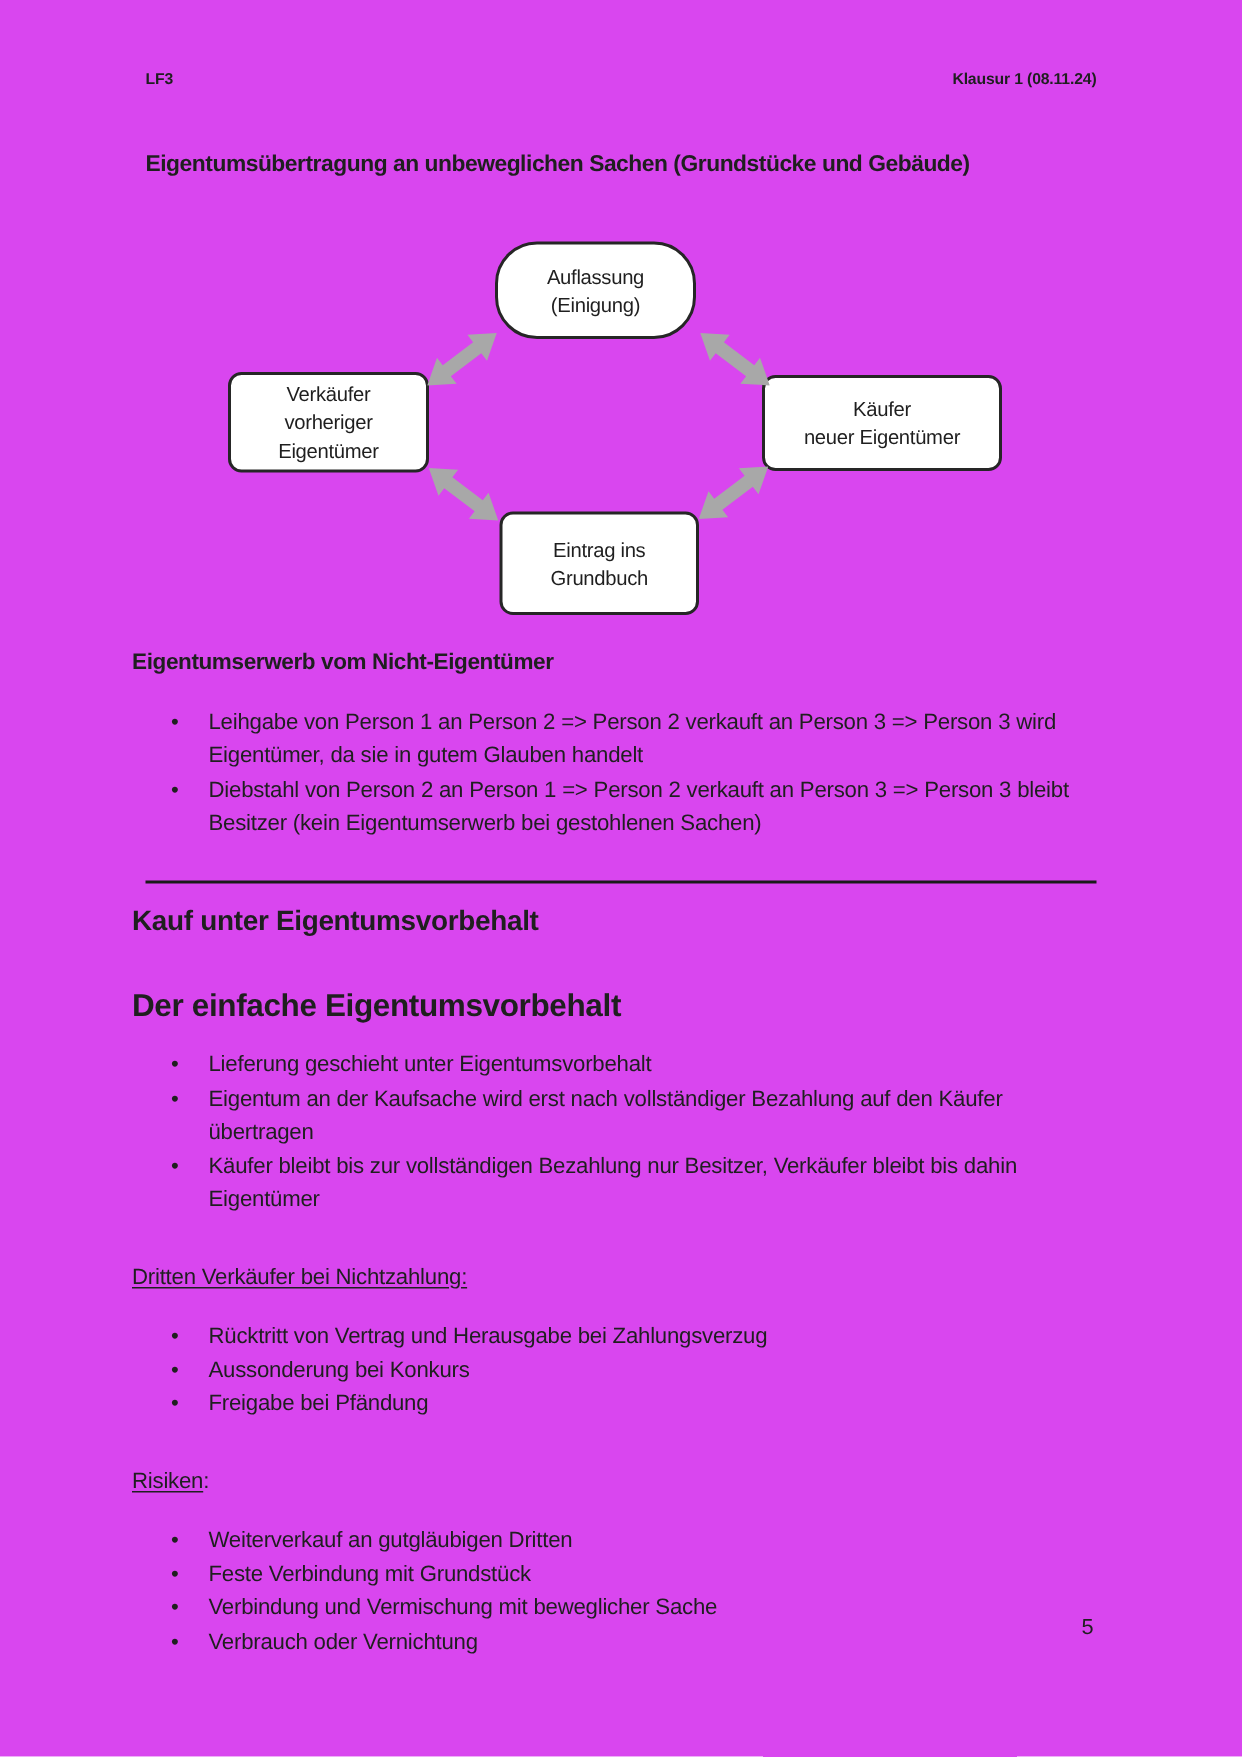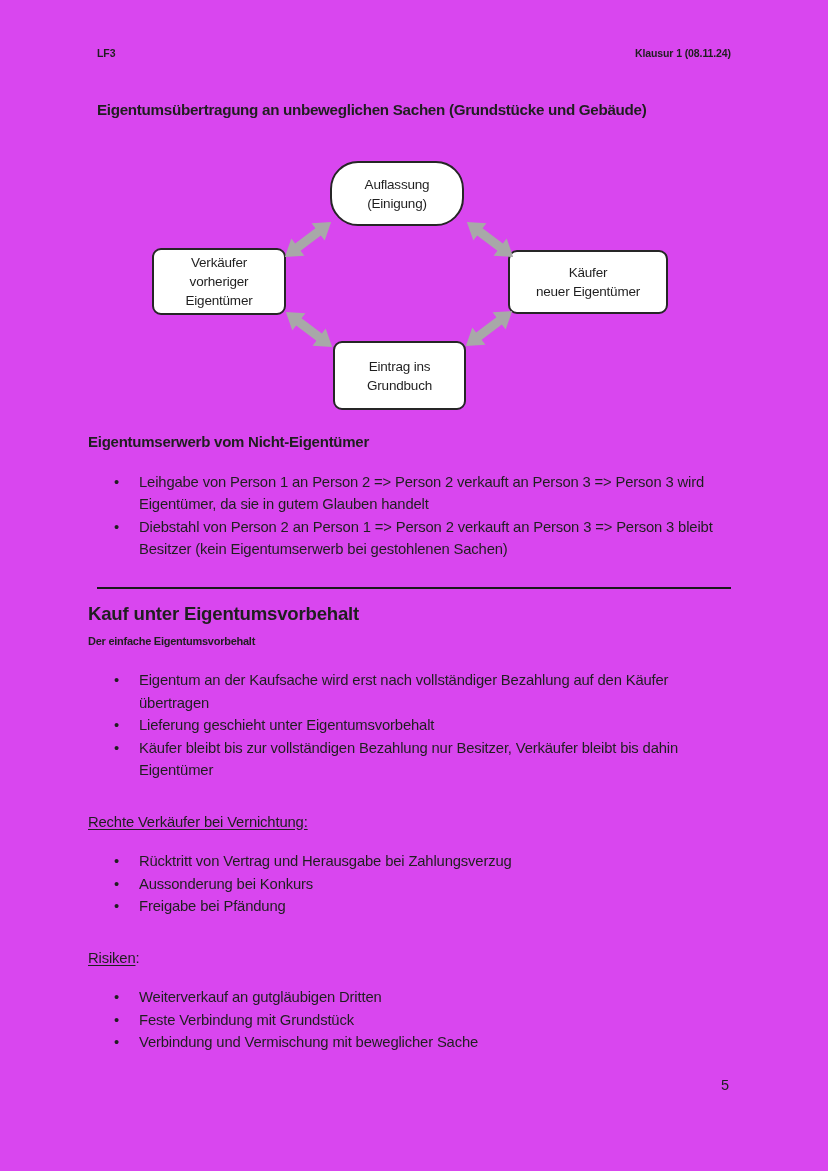--- a/index.html
+++ b/index.html
@@ -50,21 +50,21 @@
   .dnode-right  { left: 508px; top: 89px;  width: 160px; height: 64px; }
   .dnode-bottom { left: 333px; top: 180px; width: 133px; height: 69px; }
   .darrow { position: absolute; width: 58px; height: 25px; }
   .darrow-1 { left: 279px; top: 66px;  transform: rotate(-37deg); }
   .darrow-2 { left: 461px; top: 66px;  transform: rotate(37deg); }
   .darrow-3 { left: 280px; top: 156px; transform: rotate(37deg); }
   .darrow-4 { left: 460px; top: 155px; transform: rotate(-37deg); }
   
   .content { padding: 0 88px; font-size: 14.8px; line-height: 22.5px; letter-spacing: -0.15px; }
   .sec-heading { margin: 27px 0 0 0; font-size: 15px; font-weight: bold; letter-spacing: -0.25px; }
-  .sub-heading { margin: 4px 0 0 0; font-size: 11px; font-weight: bold; letter-spacing: -0.25px; }
+  .sub-heading { margin: 34px 0 0 0; font-size: 21px; font-weight: bold; letter-spacing: -0.25px; }
   .u-heading   { margin: 29px 0 0 0; font-size: 14.8px; font-weight: normal; }
   .u-heading .u-part { text-decoration: underline; text-underline-offset: 2px; }
   .big-heading { margin: 14px 0 0 0; font-size: 18.6px; font-weight: bold; letter-spacing: -0.2px; }
   .divider { border: none; height: 2.5px; background: #1a1a1a; margin: 26px 97px 0 97px; }
   ul.blist { margin: 17px 0 0 0; padding: 0 0 0 51px; list-style: none; }
   ul.blist li { position: relative; margin: 0; }
   ul.blist li::before {
     content: "\2022";
     position: absolute;
     left: -25px;
@@ -136,35 +136,36 @@
   </div>
 
   <hr class="divider">
 
   <div class="content">
 
     <div class="big-heading">Kauf unter Eigentumsvorbehalt</div>
 
     <div class="sub-heading">Der einfache Eigentumsvorbehalt</div>
     <ul class="blist">
+      <li>Lieferung geschieht unter Eigentumsvorbehalt</li>
       <li>Eigentum an der Kaufsache wird erst nach vollständiger Bezahlung auf den Käufer übertragen</li>
-      <li>Lieferung geschieht unter Eigentumsvorbehalt</li>
       <li>Käufer bleibt bis zur vollständigen Bezahlung nur Besitzer, Verkäufer bleibt bis dahin Eigentümer</li>
     </ul>
 
-    <div class="u-heading"><span class="u-part">Rechte Verkäufer bei Vernichtung:</span><span></span></div>
+    <div class="u-heading"><span class="u-part">Dritten Verkäufer bei Nichtzahlung:</span><span></span></div>
     <ul class="blist">
       <li>Rücktritt von Vertrag und Herausgabe bei Zahlungsverzug</li>
       <li>Aussonderung bei Konkurs</li>
       <li>Freigabe bei Pfändung</li>
     </ul>
 
     <div class="u-heading"><span class="u-part">Risiken</span><span>:</span></div>
     <ul class="blist">
       <li>Weiterverkauf an gutgläubigen Dritten</li>
       <li>Feste Verbindung mit Grundstück</li>
       <li>Verbindung und Vermischung mit beweglicher Sache</li>
+      <li>Verbrauch oder Vernichtung</li>
     </ul>
   </div>
 
   <div class="page-number">5</div>
 
 </div>
 
 </body></html>

